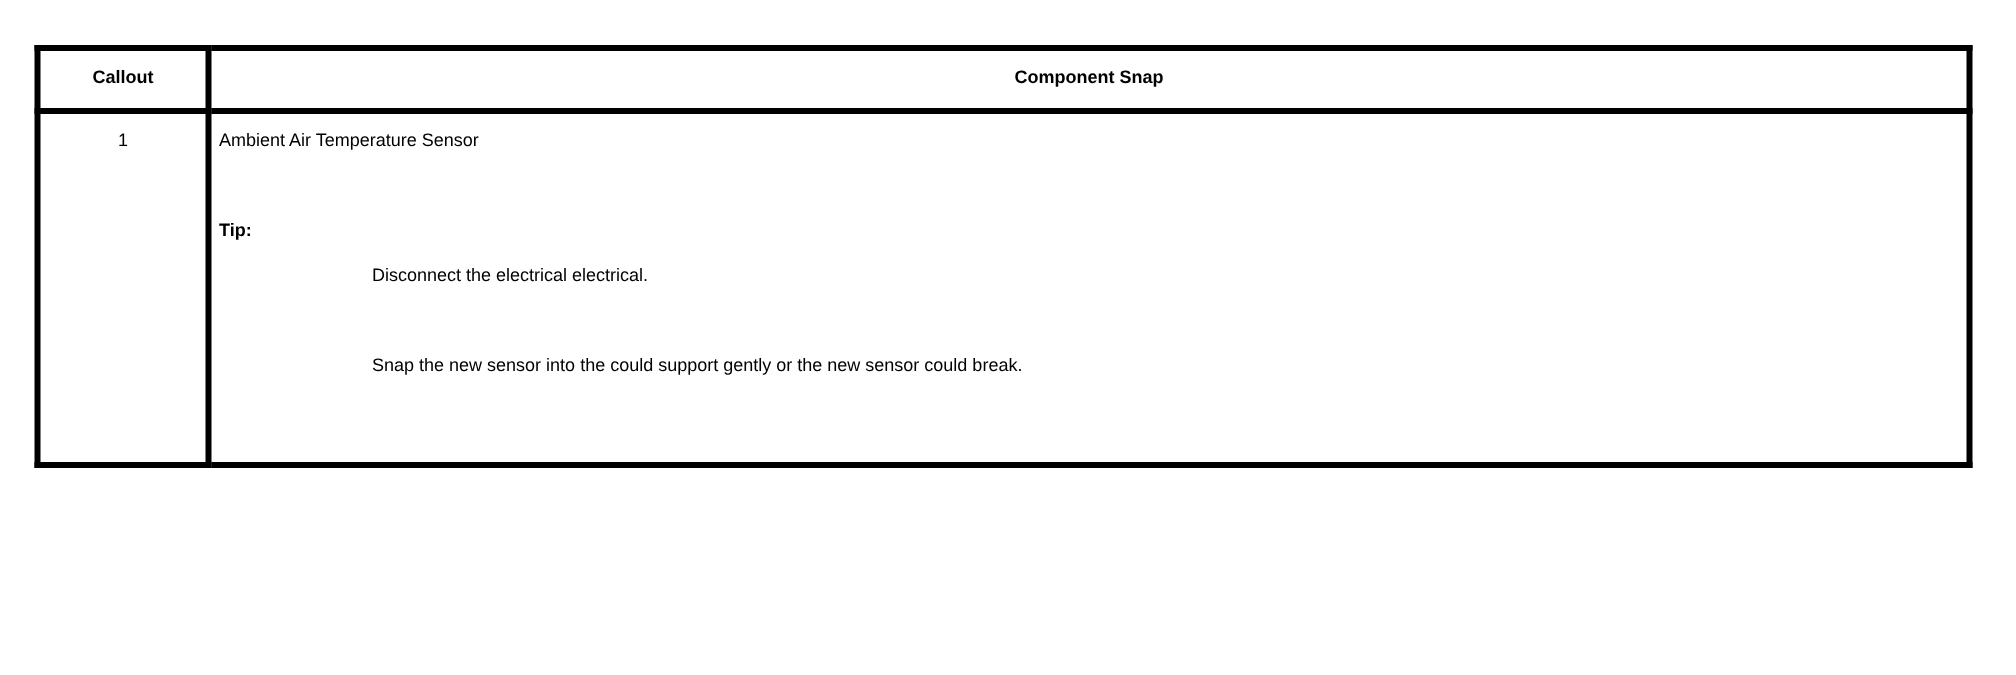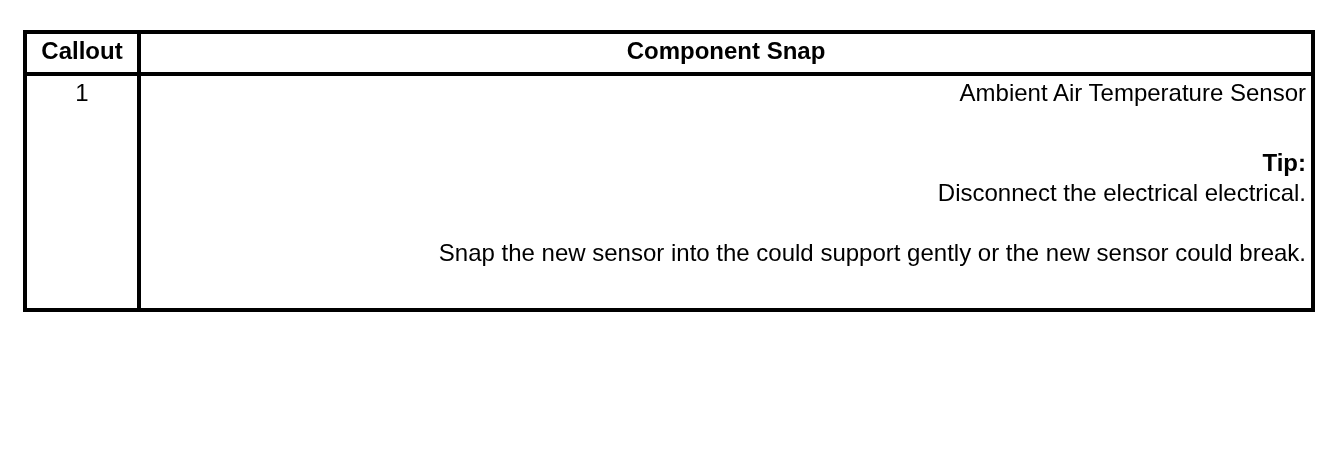--- a/index.html
+++ b/index.html
@@ -18,21 +18,21 @@
   table.doc-table {
     position: absolute;
     left: 23px;
     top: 30px;
     width: 1288px;
     border-collapse: collapse;
     table-layout: fixed;
   }
   table.doc-table td {
     border: 4px solid #000000;
-    font-size: 24px;
+    font-size: 12px;
     line-height: 30px;
     vertical-align: top;
     padding: 2px 5px;
     overflow: hidden;
   }
   col.col-callout { width: 114px; }
   col.col-component { width: 1174px; }
 
   td.header-cell {
     font-weight: bold;
@@ -41,27 +41,27 @@
     height: 34px;
     padding: 0 2px;
     line-height: 20px;
   }
   td.prelim-cell { height: 106px; }
   td.callout-cell {
     height: 228px;
     text-align: center;
     vertical-align: middle;
   }
-  td.component-cell { height: 228px; text-align: right; }
+  td.component-cell { height: 228px; }
 
   .line { white-space: nowrap; }
   .bold { font-weight: bold; }
   .spacer { height: 30px; }
   .indent { padding-left: 102px; }
-  .tip-label { margin-top: 10px; }
+  .tip-label { }
 </style>
 </head>
 <body>
 
 <table class="doc-table">
   <colgroup>
     <col class="col-callout">
     <col class="col-component">
   </colgroup>
   <tbody>

